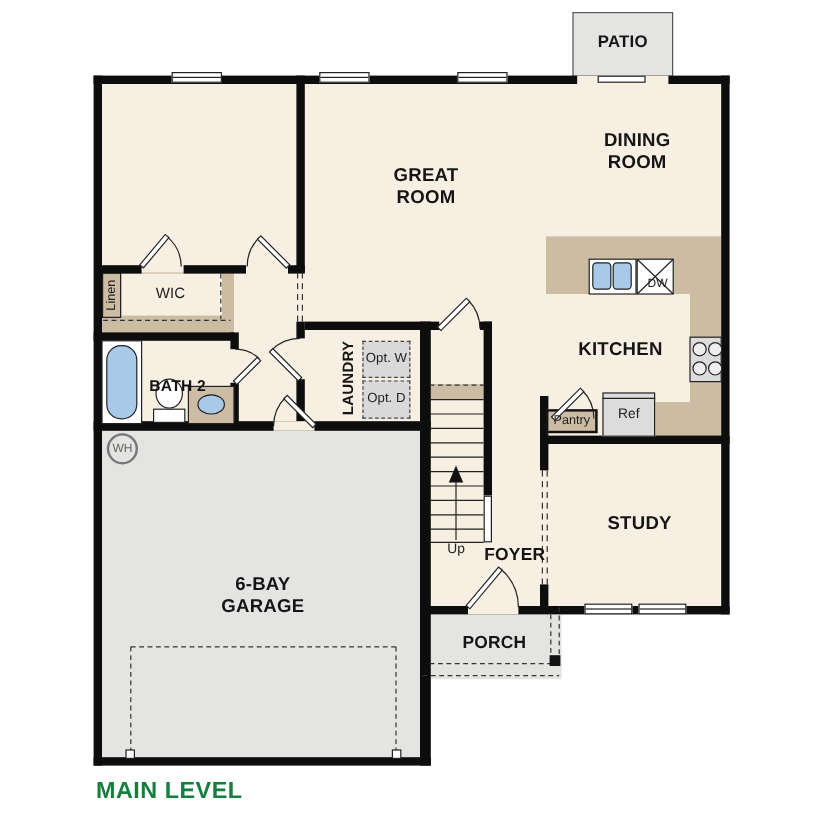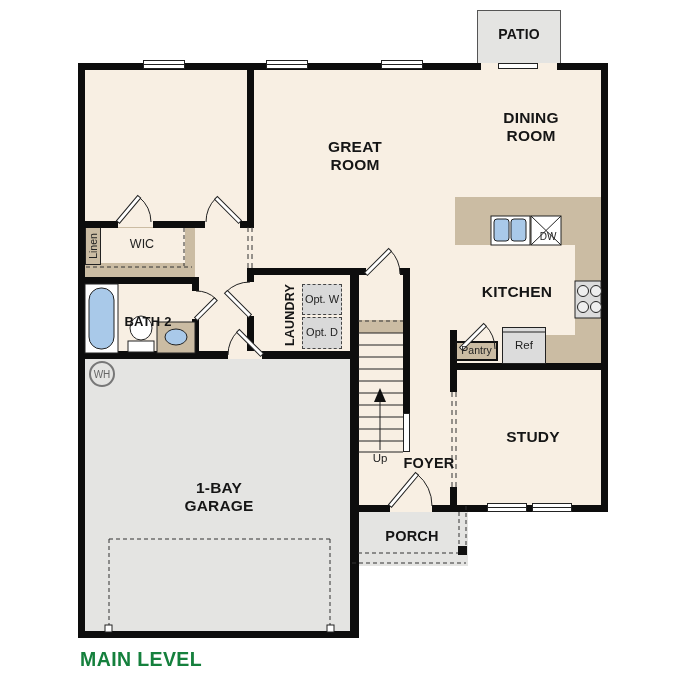--- a/index.html
+++ b/index.html
@@ -214,21 +214,21 @@
     <rect x="327" y="625" width="7" height="7" fill="#fff" stroke="#222"></rect>
   </svg>
 
   <div class="room-label" style="left:477px;top:26px;width:84px;font-size:14px;">PATIO</div>
   <div class="room-label" style="left:481px;top:109px;width:100px;">DINING ROOM</div>
   <div class="room-label" style="left:310px;top:138px;width:90px;">GREAT ROOM</div>
   <div class="room-label" style="left:467px;top:283px;width:100px;">KITCHEN</div>
   <div class="room-label" style="left:483px;top:428px;width:100px;">STUDY</div>
   <div class="room-label" style="left:393px;top:455px;width:72px;font-size:14.5px;">FOYER</div>
   <div class="room-label" style="left:372px;top:528px;width:80px;font-size:14.5px;">PORCH</div>
-  <div class="room-label" style="left:169px;top:479px;width:100px;">1-BAY GARAGE</div>
+  <div class="room-label" style="left:169px;top:479px;width:100px;">6-BAY GARAGE</div>
   <div class="room-label" style="left:118px;top:289px;width:60px;font-size:13px;margin-top:25px;">BATH 2</div>
   <div class="room-label rot" style="left:258px;top:308px;width:64px;height:14px;font-size:12.5px;">LAUNDRY</div>
   <div class="small-label" style="left:112px;top:237px;width:60px;font-size:12.5px;">WIC</div>
 
   <div class="small-label rot" style="left:71px;top:240px;width:44px;height:12px;font-size:10.5px;">Linen</div>
   <div class="small-label" style="left:455px;top:344px;width:43px;font-size:10.5px;">Pantry</div>
   <div class="small-label" style="left:502px;top:339px;width:44px;font-size:11.5px;">Ref</div>
   <div class="small-label" style="left:536px;top:231px;width:24px;font-size:10px;">DW</div>
   <div class="small-label" style="left:364px;top:452px;width:32px;font-size:11.5px;">Up</div>
 

